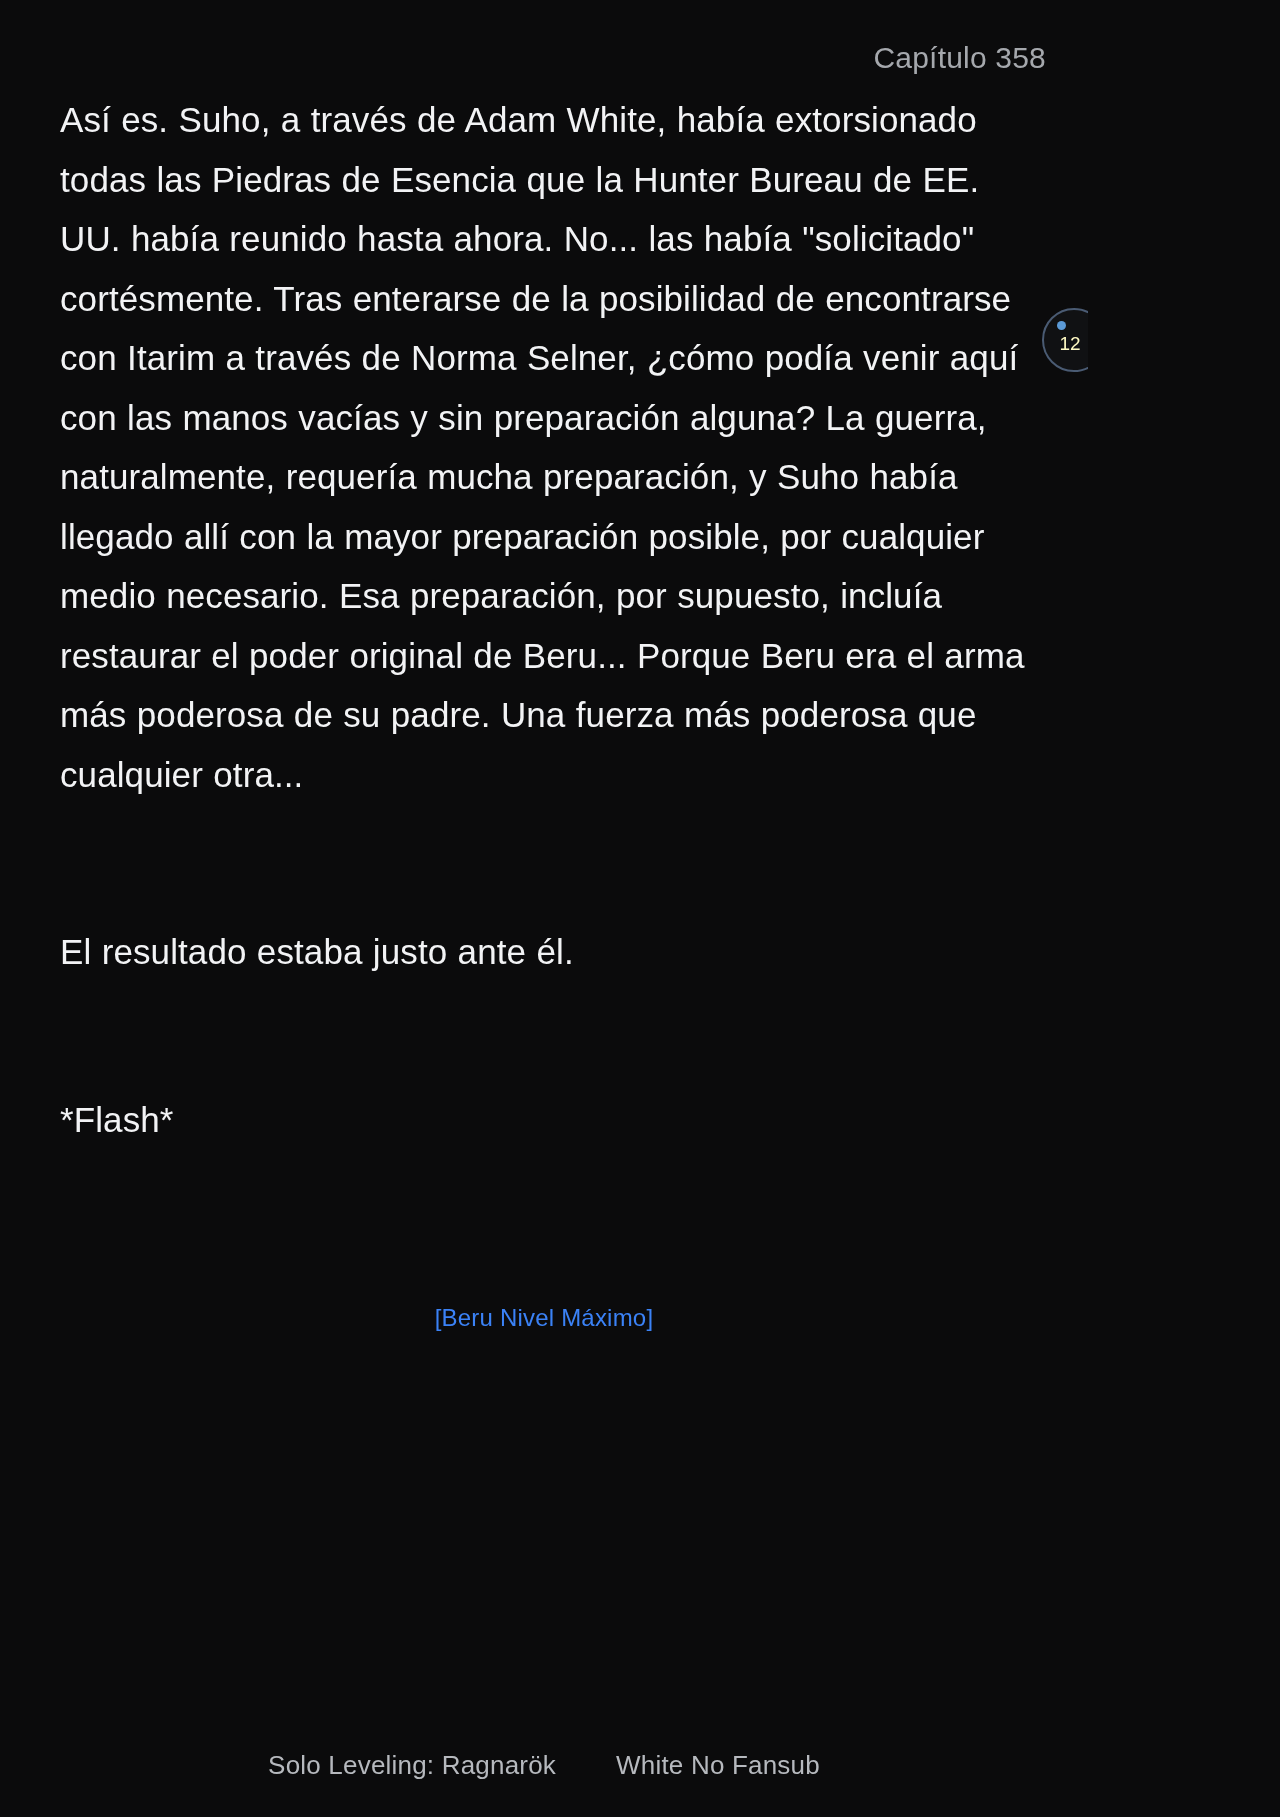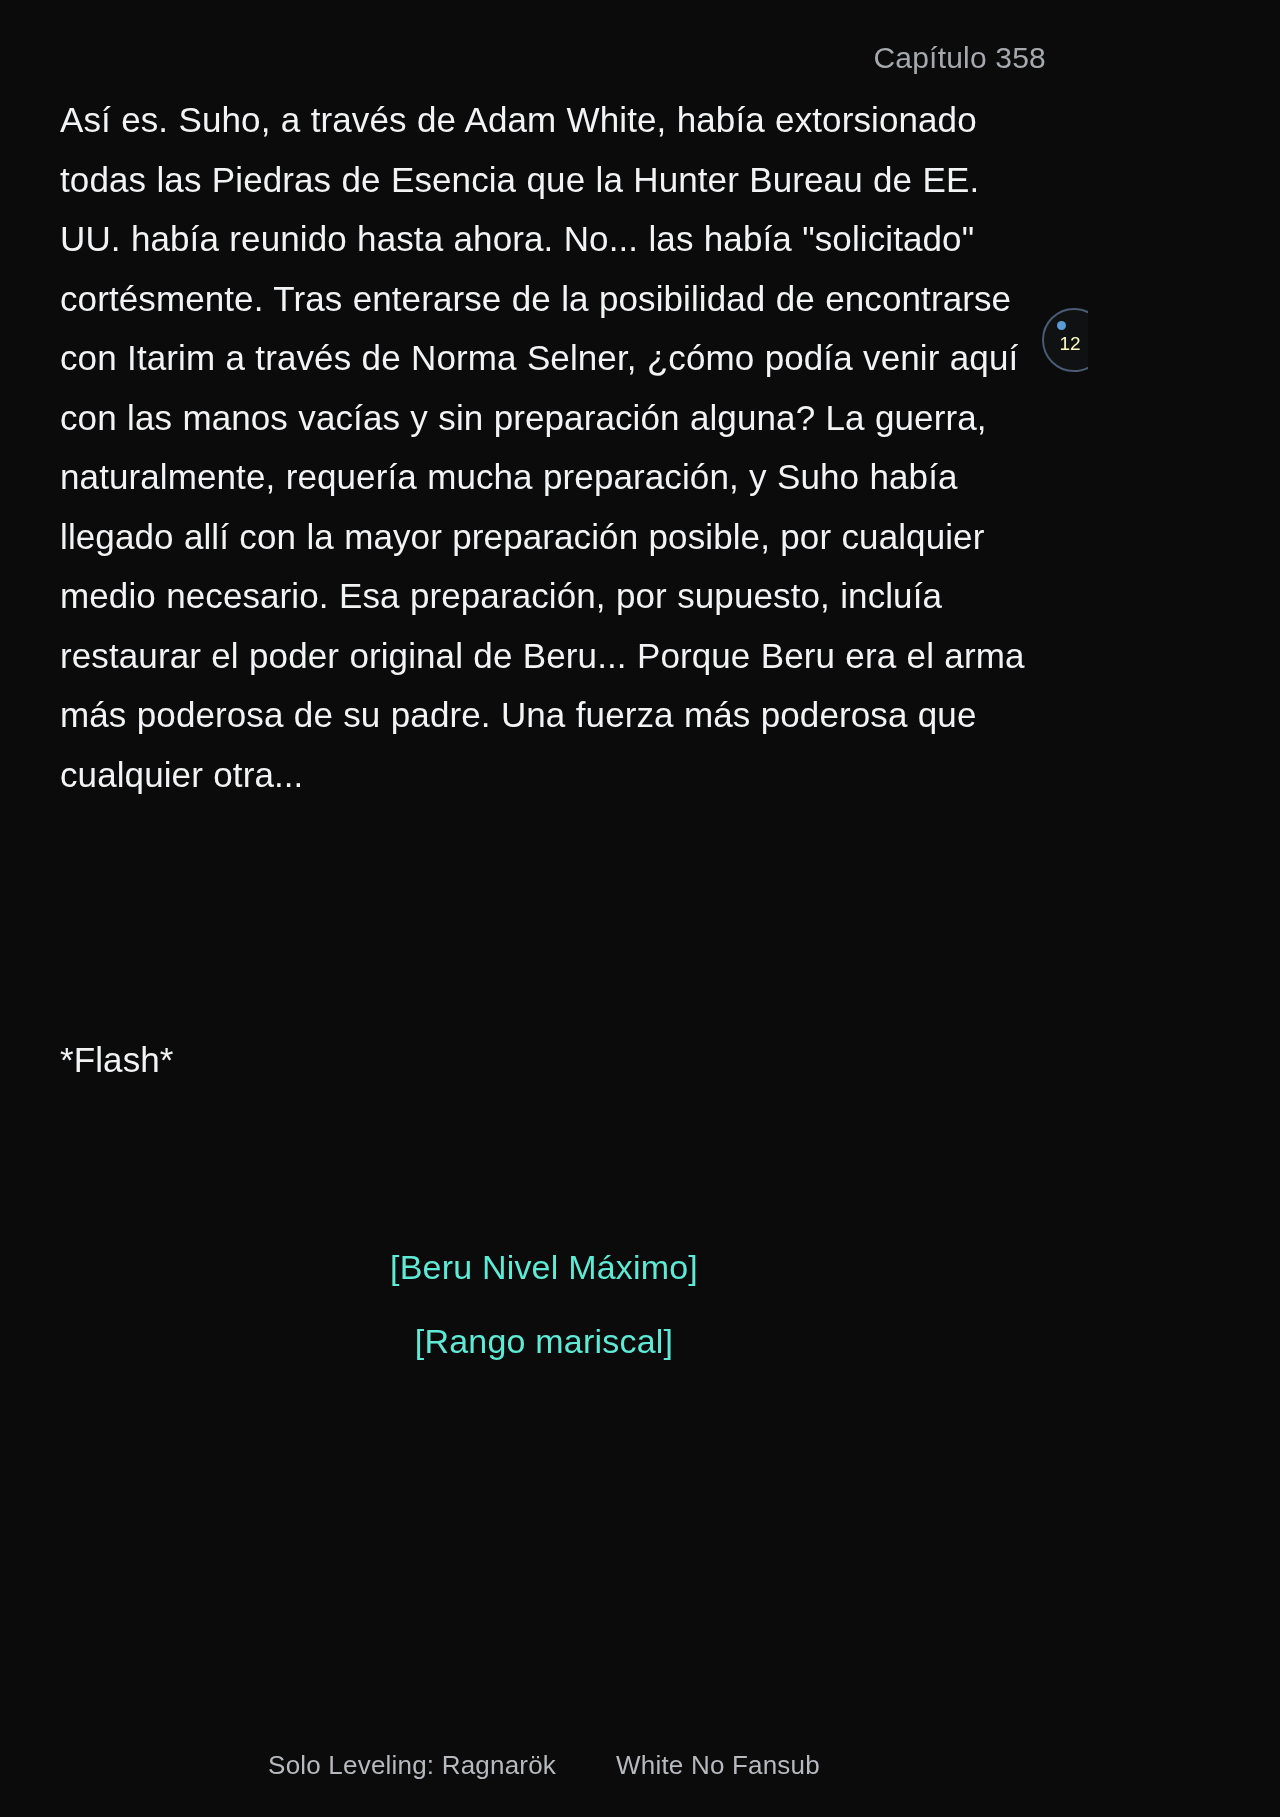--- a/index.html
+++ b/index.html
@@ -54,23 +54,23 @@
 
   .spacer-lg { height: 118px; }
   .spacer-md { height: 108px; }
   .spacer-sm { height: 120px; }
 
   .system-block {
     margin-top: 30px;
     text-align: center;
   }
   .system-line {
-    font-size: 34px;
+    font-size: 24px;
     line-height: 1.60;
-    color: #5eead4;
+    color: #3b82f6;
     letter-spacing: 0.2px;
   }
   .system-line + .system-line {
     margin-top: 20px;
   }
 
   
   .footer {
     position: absolute;
     left: 0;
@@ -120,30 +120,30 @@
 <div class="page">
 
   <div class="chapter-label">Capítulo 358</div>
 
   <div class="content">
 
     <p class="body-paragraph">Así es. Suho, a través de Adam White, había extorsionado todas las Piedras de Esencia que la Hunter Bureau de EE. UU. había reunido hasta ahora. No... las había "solicitado" cortésmente. Tras enterarse de la posibilidad de encontrarse con Itarim a través de Norma Selner, ¿cómo podía venir aquí con las manos vacías y sin preparación alguna? La guerra, naturalmente, requería mucha preparación, y Suho había llegado allí con la mayor preparación posible, por cualquier medio necesario. Esa preparación, por supuesto, incluía restaurar el poder original de Beru... Porque Beru era el arma más poderosa de su padre. Una fuerza más poderosa que cualquier otra...</p>
 
     <div class="spacer-lg"></div>
 
+    <p class="body-paragraph">El resultado estaba justo ante él.</p>
 
     <div class="spacer-md"></div>
 
     <p class="body-paragraph">*Flash*</p>
 
     <div class="spacer-sm"></div>
 
     <div class="system-block">
       <div class="system-line">[Beru Nivel Máximo]</div>
-      <div class="system-line">[Rango mariscal]</div>
     </div>
 
   </div>
 
   <div class="comment-badge">
     <span class="dot"></span>
     <span class="count">12</span>
   </div>
 
   <div class="footer">

